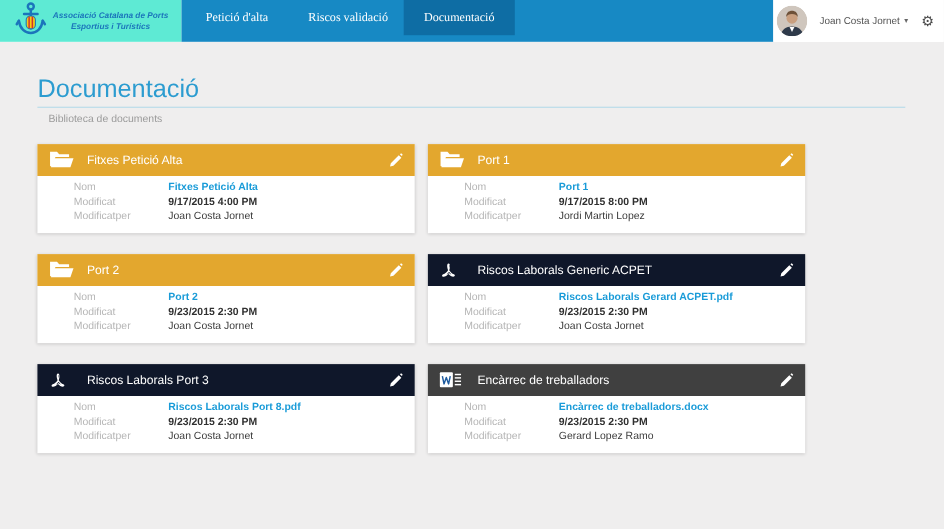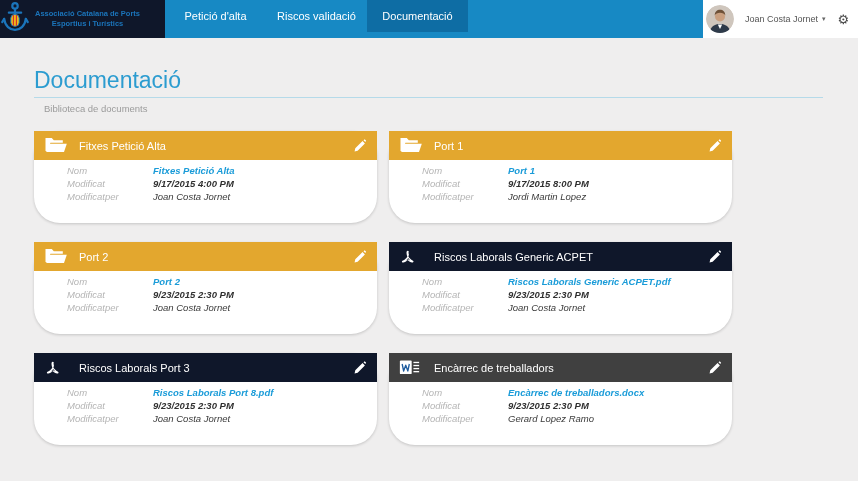--- a/index.html
+++ b/index.html
@@ -6,33 +6,33 @@
   html, body { width: 858px; height: 481px; overflow: hidden; }
   body {
     font-family: "Liberation Sans", sans-serif;
     background: #efeeee;
   }
 
   
   .header { position: relative; height: 38px; background: #ffffff; }
   .logo-area {
     position: absolute; left: 0; top: 0; width: 165px; height: 38px;
-    display: flex; align-items: center; background: #0f172a;
+    display: flex; align-items: center; padding-left: 13px; background: #5eead4; font-style: italic;
   }
   .logo-text {
     font-size: 7.5px; font-weight: bold; color: #1b75bb;
     line-height: 1.35; margin-left: 5px; text-align: center; white-space: nowrap;
   }
   .nav {
     position: absolute; left: 165px; top: 0; width: 538px; height: 38px;
     background: #1789c4; display: flex;
   }
   .tab {
     width: 101px; height: 32px; display: flex; align-items: center; justify-content: center;
-    color: #ffffff; font-size: 11px; cursor: pointer; white-space: nowrap;
+    color: #ffffff; font-size: 11px; cursor: pointer; white-space: nowrap; font-family: Liberation Serif, serif;
   }
   .tab.active { background: #0e6da4; }
   .user-area {
     position: absolute; left: 703px; right: 0; top: 0; height: 38px; background: #fff;
     display: flex; align-items: center;
   }
   .avatar {
     width: 28px; height: 28px; border-radius: 50%; overflow: hidden; margin-left: 3px;
     flex: 0 0 auto; cursor: pointer;
   }
@@ -47,27 +47,27 @@
   .title-rule { width: 789px; height: 1px; background: #b5dae9; margin-top: 3px; }
   .page-subtitle { color: #9b9b9b; font-size: 9.5px; margin-top: 5px; margin-left: 10px; }
 
   .grid {
     margin-top: 17px; width: 698px;
     display: grid; grid-template-columns: 343px 343px;
     column-gap: 12px; row-gap: 19px;
   }
 
   
-  .card { background: #fff; box-shadow: 0 1px 3px rgba(0,0,0,.18); border-radius: 26px; }
+  .card { background: #fff; box-shadow: 0 1px 3px rgba(0,0,0,.18); }
   .card-header { height: 29px; display: flex; align-items: center; padding: 0 10px; }
   .card-icon { width: 24px; height: 21px; margin-right: 11px; display: flex; align-items: center; flex: 0 0 auto; }
   .card-icon svg { width: 100%; height: 100%; }
   .card-title { color: #fff; font-size: 11px; flex: 1; white-space: nowrap; overflow: hidden; }
   .edit-btn { width: 14px; height: 14px; cursor: pointer; flex: 0 0 auto; }
-  .card-body { padding: 4px 8px 20px 33px; font-style: italic; }
+  .card-body { padding: 4px 8px 9px 33px; }
   .crow { display: flex; align-items: center; height: 13px; font-size: 9.5px; }
   .crow-label { width: 86px; color: #b5b5b5; flex: 0 0 auto; }
   .v-link { color: #199bd8; font-weight: bold; text-decoration: none; cursor: pointer; }
   .v-date { color: #303030; font-weight: bold; }
   .v-person { color: #3a3a3a; }
 </style>
 </head>
 <body>
 
 <div class="header">
@@ -232,21 +232,21 @@
       <span class="card-title">Riscos Laborals Generic ACPET</span>
       <span class="edit-btn">
         <svg viewBox="0 0 16 16">
           <path fill="#fff" d="M10.9 2.4l2.7 2.7-8.3 8.3-3.5.8.8-3.5zM12 1.3l1.4-1 1.6 1.6-1 1.4z"></path>
         </svg>
       </span>
     </div>
     <div class="card-body">
       <div class="crow">
         <span class="crow-label">Nom</span>
-        <a class="v-link">Riscos Laborals Generic ACPET.pdf</a>
+        <a class="v-link">Riscos Laborals Gerard ACPET.pdf</a>
       </div>
       <div class="crow">
         <span class="crow-label">Modificat</span>
         <span class="v-date">9/23/2015 2:30 PM</span>
       </div>
       <div class="crow">
         <span class="crow-label">Modificatper</span>
         <span class="v-person">Joan Costa Jornet</span>
       </div>
     </div>

